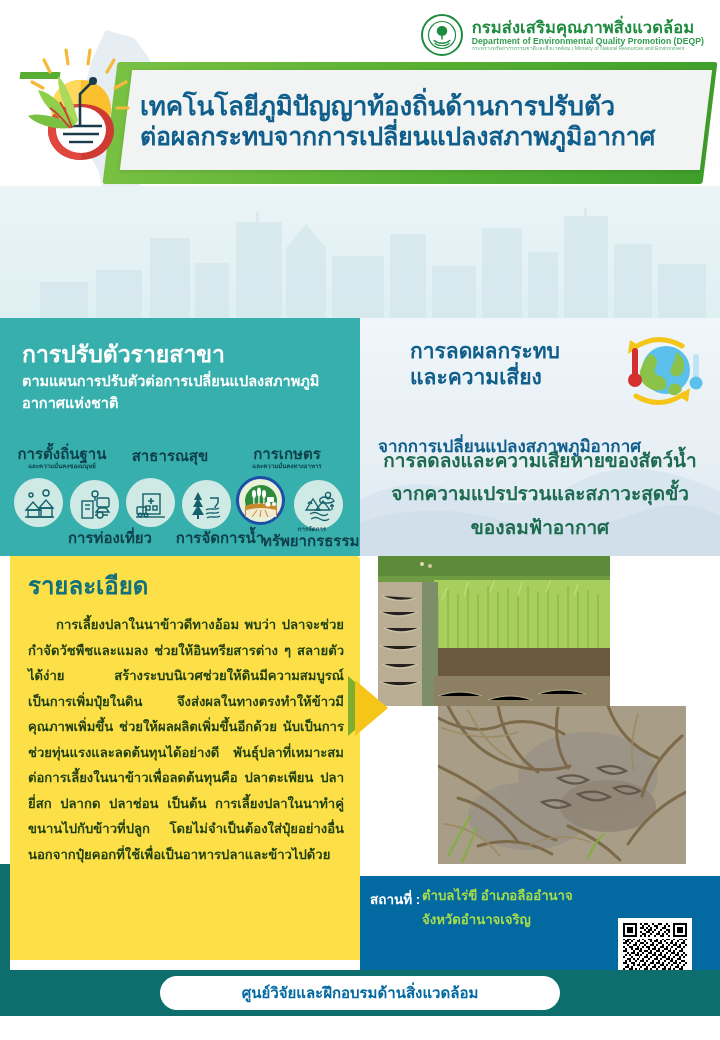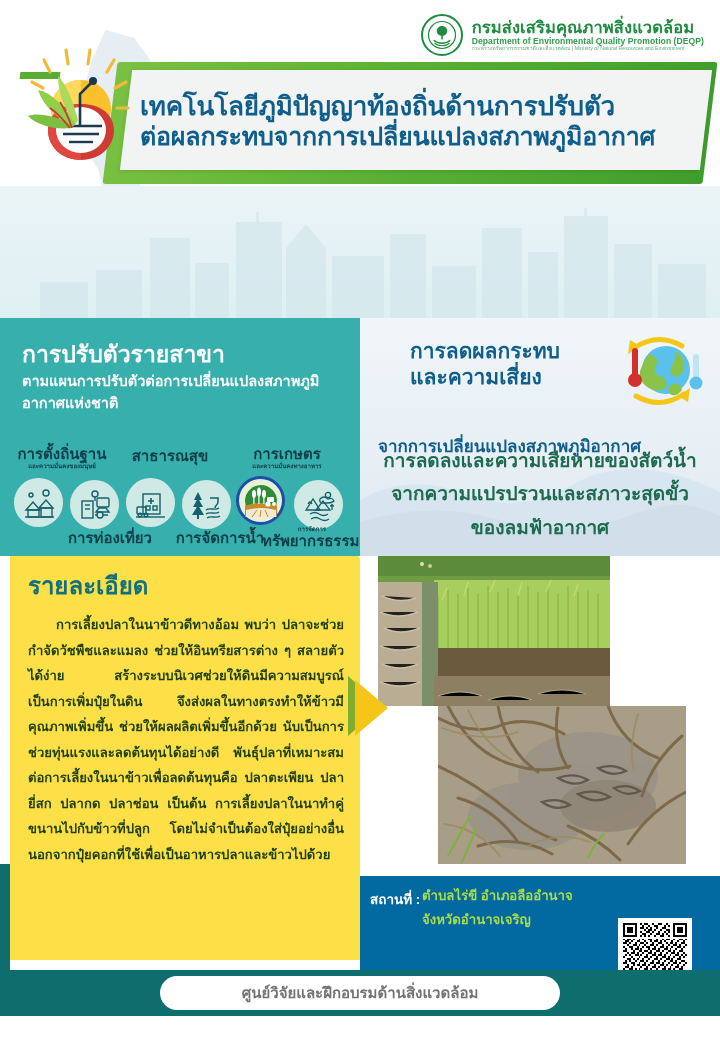--- a/index.html
+++ b/index.html
@@ -153,21 +153,21 @@
   .qr-box svg { width: 64px; height: 64px; display: block; }
   .qr-cap { position: absolute; left: 248px; top: 122px; width: 96px; text-align: center; font-size: 9.6px; color: #fff; font-weight: bold; }
 
   
   .footer-band { position: absolute; left: 0; top: 970px; width: 720px; height: 46px; background: #0e6e6e; }
   .footer-pill {
     position: absolute; left: 160px; top: 976px; width: 400px; height: 34px;
     background: #fff; border-radius: 17px;
     display: flex; align-items: center; justify-content: center;
   }
-  .footer-pill span { font-size: 15px; font-weight: bold; color: #737373; }
+  .footer-pill span { font-size: 15px; font-weight: bold; color: #0369a1; }
   .bottom-white { position: absolute; left: 0; top: 1016px; width: 720px; height: 24px; background: #fff; }
   .side-teal-l { position: absolute; left: 0; top: 864px; width: 10px; height: 106px; background: #0e6e6e; }
 </style>
 </head>
 <body>
 
 <div id="poster">
 
   <div class="header-band">
     <div class="thailand-silhouette"></div>

